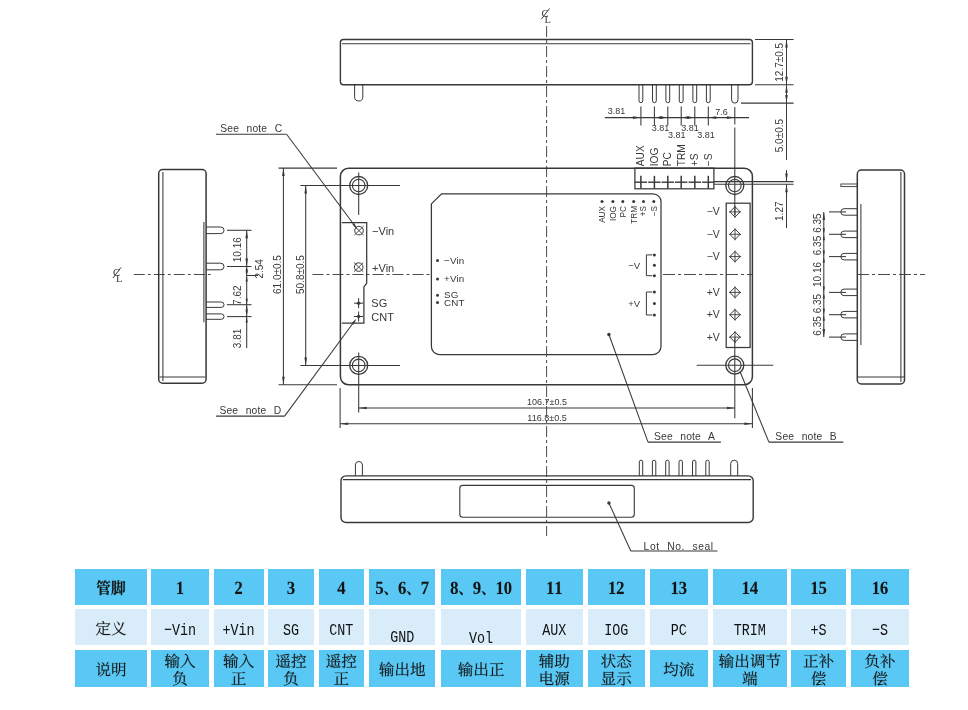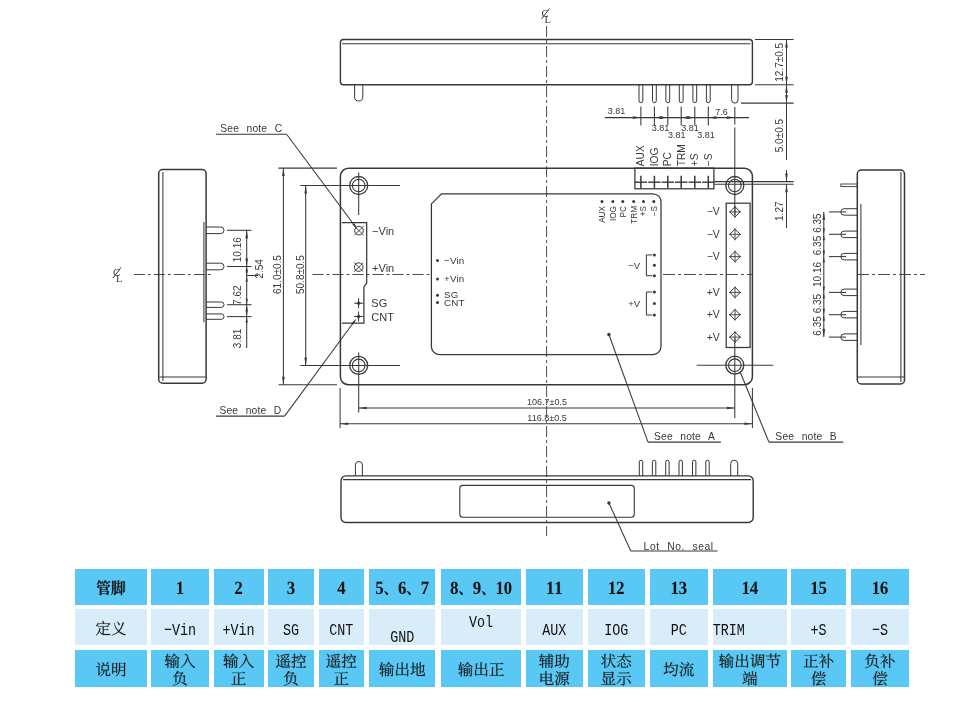--- a/index.html
+++ b/index.html
@@ -410,32 +410,32 @@
   </div>
 <div style="position:absolute;left:268.2px;top:609.3px;width:45.6px;height:35.7px;display:flex;align-items:center;justify-content:center;padding-top:7px">
     <span style="font-family:'Liberation Mono',monospace;font-size:13.4px;line-height:1;color:#111;transform:scaleY(1.27)">SG</span>
   </div>
 <div style="position:absolute;left:318.7px;top:609.3px;width:45.3px;height:35.7px;display:flex;align-items:center;justify-content:center;padding-top:7px">
     <span style="font-family:'Liberation Mono',monospace;font-size:13.4px;line-height:1;color:#111;transform:scaleY(1.27)">CNT</span>
   </div>
 <div style="position:absolute;left:369.0px;top:609.3px;width:66.4px;height:35.7px;display:flex;align-items:center;justify-content:center;padding-top:22px">
     <span style="font-family:'Liberation Mono',monospace;font-size:13.4px;line-height:1;color:#111;transform:scaleY(1.27)">GND</span>
   </div>
-<div style="position:absolute;left:441.3px;top:609.3px;width:79.6px;height:35.7px;display:flex;align-items:flex-start;justify-content:center;padding-top:7px">
+<div style="position:absolute;left:441.3px;top:609.3px;width:79.6px;height:35.7px;display:flex;align-items:flex-end;justify-content:center;padding-top:7px">
     <span style="font-family:'Liberation Mono',monospace;font-size:13.4px;line-height:1;color:#111;transform:scaleY(1.27)">Vol</span>
   </div>
 <div style="position:absolute;left:525.8px;top:609.3px;width:56.9px;height:35.7px;display:flex;align-items:center;justify-content:center;padding-top:7px">
     <span style="font-family:'Liberation Mono',monospace;font-size:13.4px;line-height:1;color:#111;transform:scaleY(1.27)">AUX</span>
   </div>
 <div style="position:absolute;left:587.6px;top:609.3px;width:57.2px;height:35.7px;display:flex;align-items:center;justify-content:center;padding-top:7px">
     <span style="font-family:'Liberation Mono',monospace;font-size:13.4px;line-height:1;color:#111;transform:scaleY(1.27)">IOG</span>
   </div>
 <div style="position:absolute;left:649.7px;top:609.3px;width:58.1px;height:35.7px;display:flex;align-items:center;justify-content:center;padding-top:7px">
     <span style="font-family:'Liberation Mono',monospace;font-size:13.4px;line-height:1;color:#111;transform:scaleY(1.27)">PC</span>
   </div>
-<div style="position:absolute;left:712.7px;top:609.3px;width:74.3px;height:35.7px;display:flex;align-items:center;padding-top:7px">
+<div style="position:absolute;left:712.7px;top:609.3px;width:74.3px;height:35.7px;display:flex;align-items:center;justify-content:center;padding-top:7px">
     <span style="font-family:'Liberation Mono',monospace;font-size:13.4px;line-height:1;color:#111;transform:scaleY(1.27)">TRIM</span>
   </div>
 <div style="position:absolute;left:790.9px;top:609.3px;width:55.4px;height:35.7px;display:flex;align-items:center;justify-content:center;padding-top:7px">
     <span style="font-family:'Liberation Mono',monospace;font-size:13.4px;line-height:1;color:#111;transform:scaleY(1.27)">+S</span>
   </div>
 <div style="position:absolute;left:851.2px;top:609.3px;width:57.6px;height:35.7px;display:flex;align-items:center;justify-content:center;padding-top:7px">
     <span style="font-family:'Liberation Mono',monospace;font-size:13.4px;line-height:1;color:#111;transform:scaleY(1.27)">−S</span>
   </div>
 </body></html>

